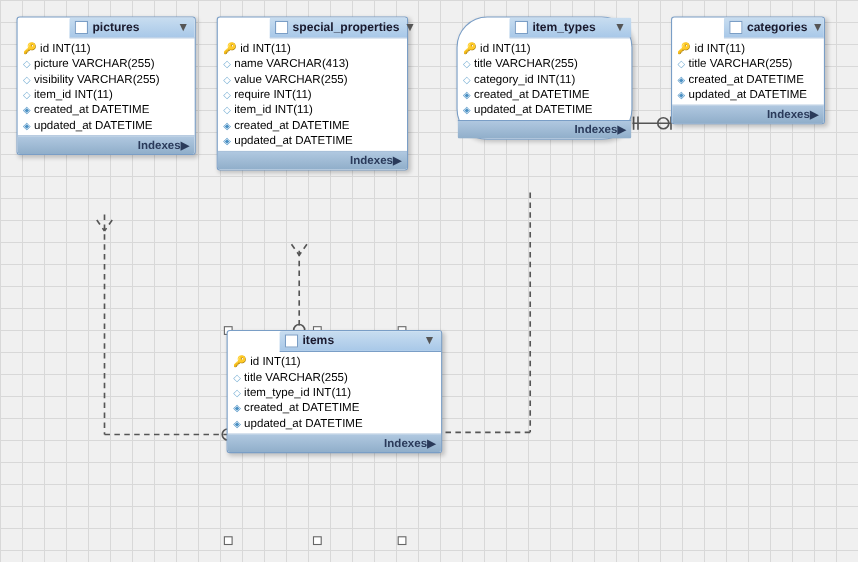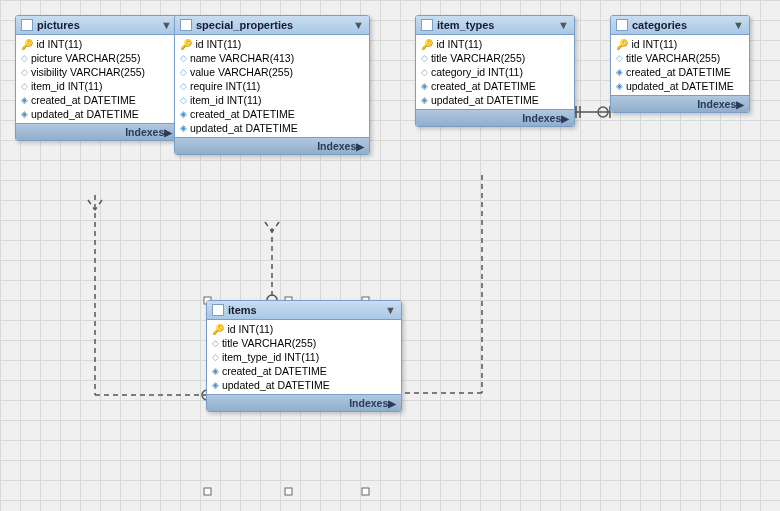--- a/index.html
+++ b/index.html
@@ -30,20 +30,21 @@
       background: linear-gradient(to bottom, #c8ddf0, #a8c8e8);
       border-bottom: 1px solid #7a9ec6;
       padding: 3px 5px;
       display: flex;
       align-items: flex-end;
       gap: 4px;
       font-weight: bold;
       font-size: 11px;
       color: #1a1a2e;
       border-radius: 2px 2px 0 0;
+      margin-left: 47px;
     }
 
     .table-header .table-icon {
       width: 12px;
       height: 12px;
       background: white;
       border: 1px solid #7a9ec6;
       display: inline-block;
       flex-shrink: 0;
     }
@@ -185,21 +186,21 @@
       <span class="diamond-filled">◈</span>
       <span>updated_at DATETIME</span>
     </div>
   </div>
   <div class="table-footer">
     <span>Indexes</span>
     <span class="footer-arrow">▶</span>
   </div>
 </div>
 
-<div class="db-table" style="left:174px; top:15px; width:196px;">
+<div class="db-table" style="left:197px; top:15px; width:174px;">
   <div class="table-header">
     <span class="table-icon"></span>
     <span>special_properties</span>
     <span class="dropdown-arrow">▼</span>
   </div>
   <div class="table-body">
     <div class="table-row">
       <span class="key-icon">🔑</span>
       <span>id INT(11)</span>
     </div>
@@ -227,21 +228,21 @@
       <span class="diamond-filled">◈</span>
       <span>updated_at DATETIME</span>
     </div>
   </div>
   <div class="table-footer">
     <span>Indexes</span>
     <span class="footer-arrow">▶</span>
   </div>
 </div>
 
-<div class="db-table" style="left:415px; top:15px; width:160px;">
+<div class="db-table" style="left:415px; top:15px; width:160px;border-radius:28px;">
   <div class="table-header">
     <span class="table-icon"></span>
     <span>item_types</span>
     <span class="dropdown-arrow">▼</span>
   </div>
   <div class="table-body">
     <div class="table-row">
       <span class="key-icon">🔑</span>
       <span>id INT(11)</span>
     </div>

